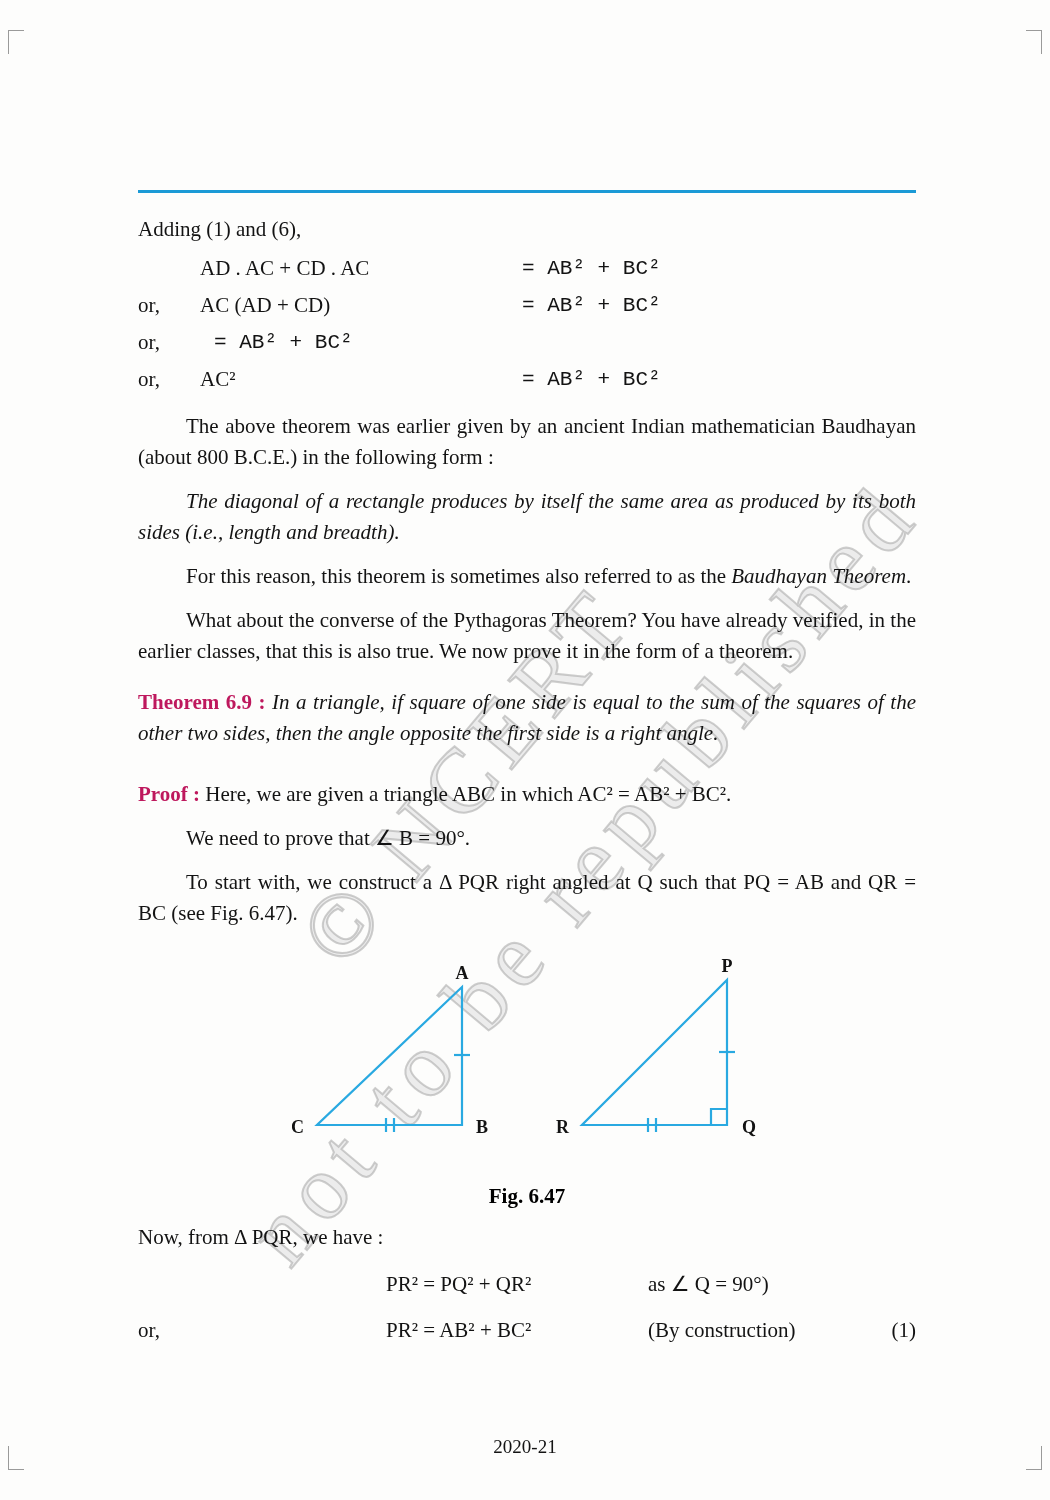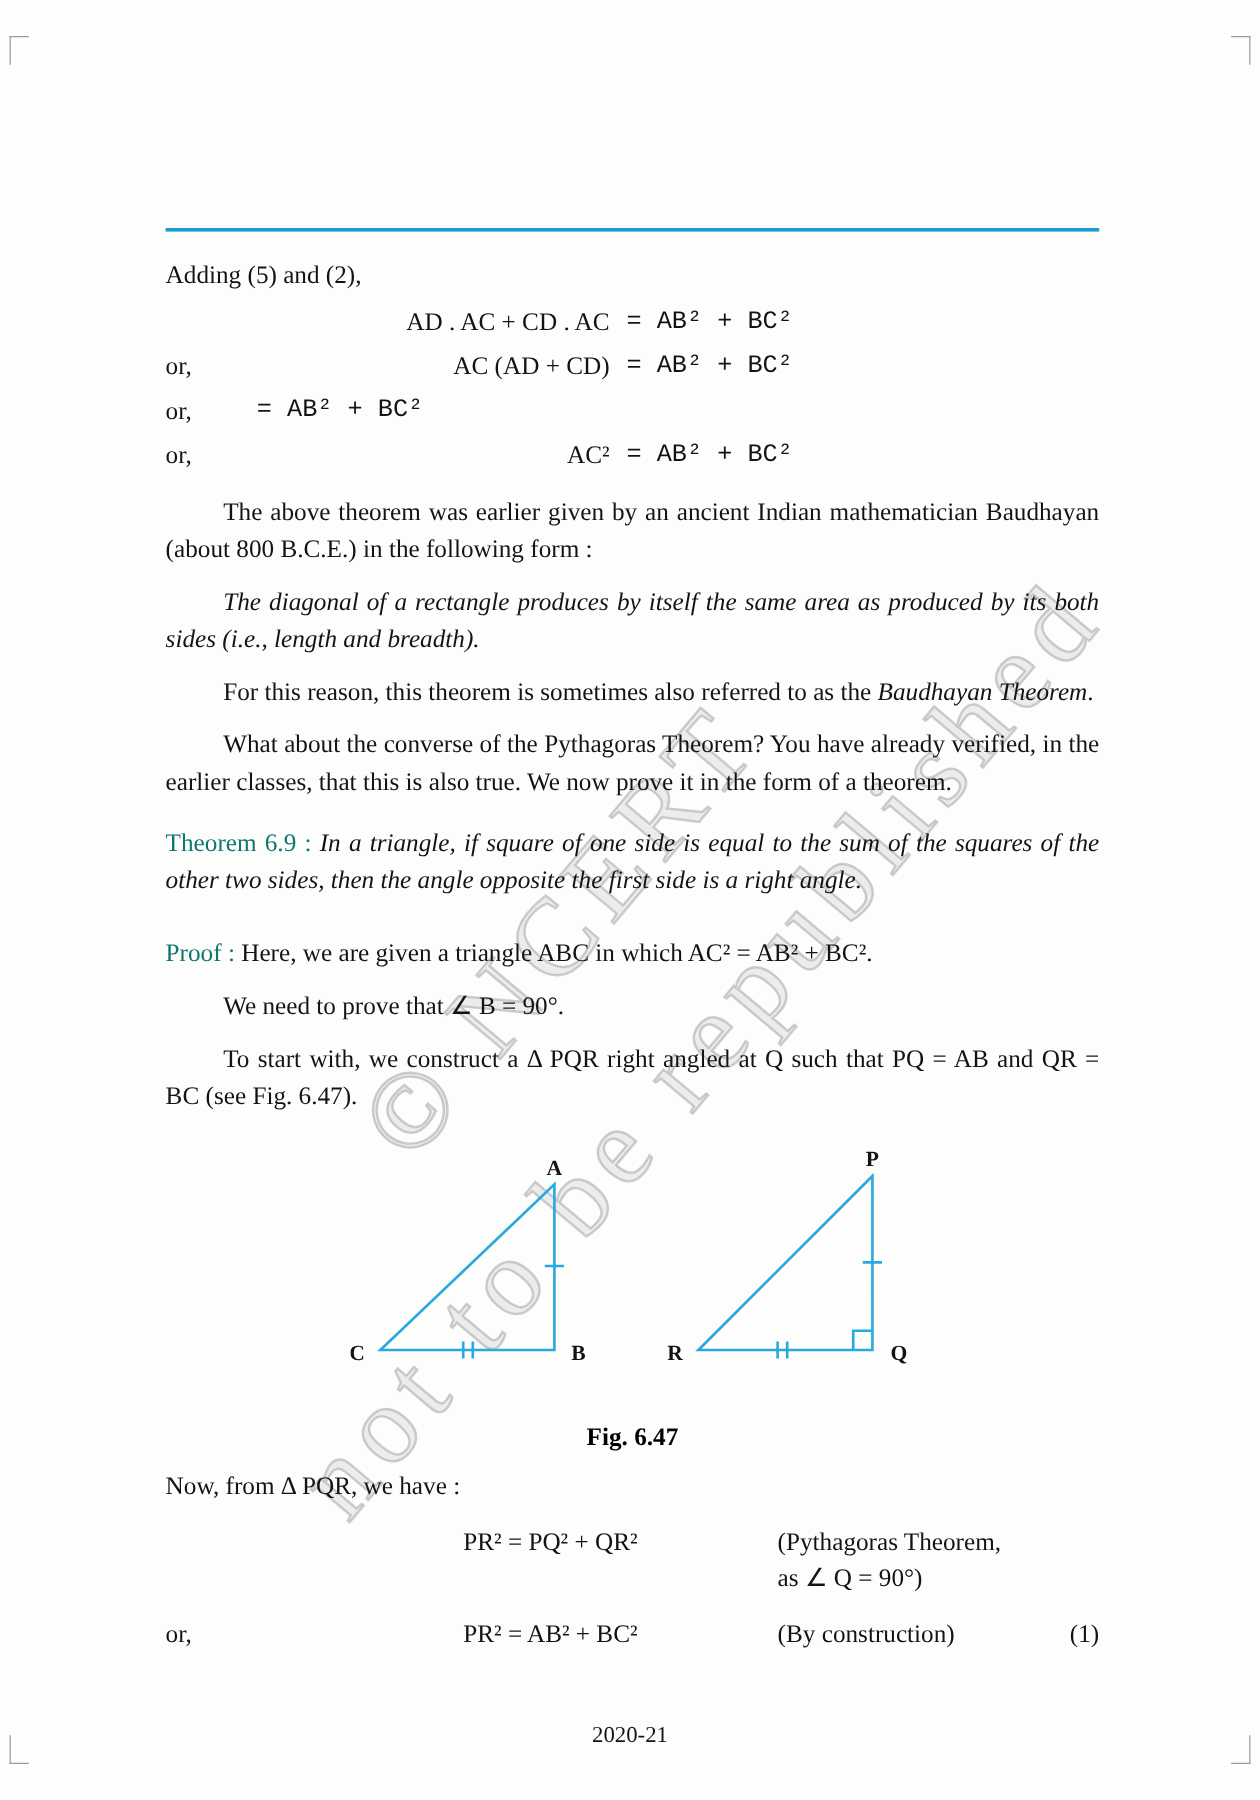--- a/index.html
+++ b/index.html
@@ -51,33 +51,33 @@
     color:#1b9ad6;
     font-variant:small-caps;
     letter-spacing:1px;
   }
   .rule { height:3px; background:#1b9ad6; margin-top:8px; }
 
   .para { font-size:21px; line-height:31px; text-align:justify; margin-top:13px; }
   .indent { text-indent:48px; }
   .em { font-style:italic; }
 
-  .accent-label { color:#0f766e; font-weight:normal; }
+  .accent-label { color:#be185d; font-weight:bold; }
 
   .intro-line { font-size:21px; margin-top:24px; }
 
   
   .deriv { margin-top:8px; }
   .deriv-row {
     display:grid;
     grid-template-columns:62px 308px auto;
     font-size:21px;
     line-height:37px;
   }
-  .deriv-lhs { text-align:right; }
+  .deriv-lhs { }
   .deriv-rhs { padding-left:14px;font-family:Liberation Mono, monospace; }
 
   .theorem-para { margin-top:20px; }
   .proof-para { margin-top:30px; }
 
   
   .figure { margin-top:26px; text-align:center; }
   .figure svg { display:inline-block; }
   .fig-caption {
     margin-top:30px;
@@ -119,21 +119,21 @@
 
 <div class="crop crop-tl"></div>
 <div class="crop crop-tr"></div>
 <div class="crop crop-bl"></div>
 <div class="crop crop-br"></div>
 
 <div class="page-content">
 
   <div class="rule"></div>
 
-  <div class="intro-line">Adding (5) and (2),</div>
+  <div class="intro-line">Adding (1) and (6),</div>
 
   <div class="deriv">
     <div class="deriv-row">
       <span></span>
       <span class="deriv-lhs">AD . AC + CD . AC</span>
       <span class="deriv-rhs">=  AB² + BC²</span>
     </div>
     <div class="deriv-row">
       <span>or,</span>
       <span class="deriv-lhs">AC (AD + CD)</span>
@@ -187,21 +187,20 @@
     </svg>
     <div class="fig-caption">Fig. 6.47</div>
   </div>
 
   <p class="para">Now, from Δ PQR, we have :</p>
 
   <div class="concl-row">
     <span></span>
     <span class="concl-eq">PR² = PQ² + QR²</span>
     <span class="concl-note">
-      <span style="display:block">(Pythagoras Theorem,</span>
       <span style="display:block">as ∠ Q = 90°)</span>
     </span>
     <span class="concl-num"></span>
   </div>
 
   <div class="concl-row">
     <span>or,</span>
     <span class="concl-eq">PR² = AB² + BC²</span>
     <span class="concl-note">
       <span style="display:block">(By construction)</span>

